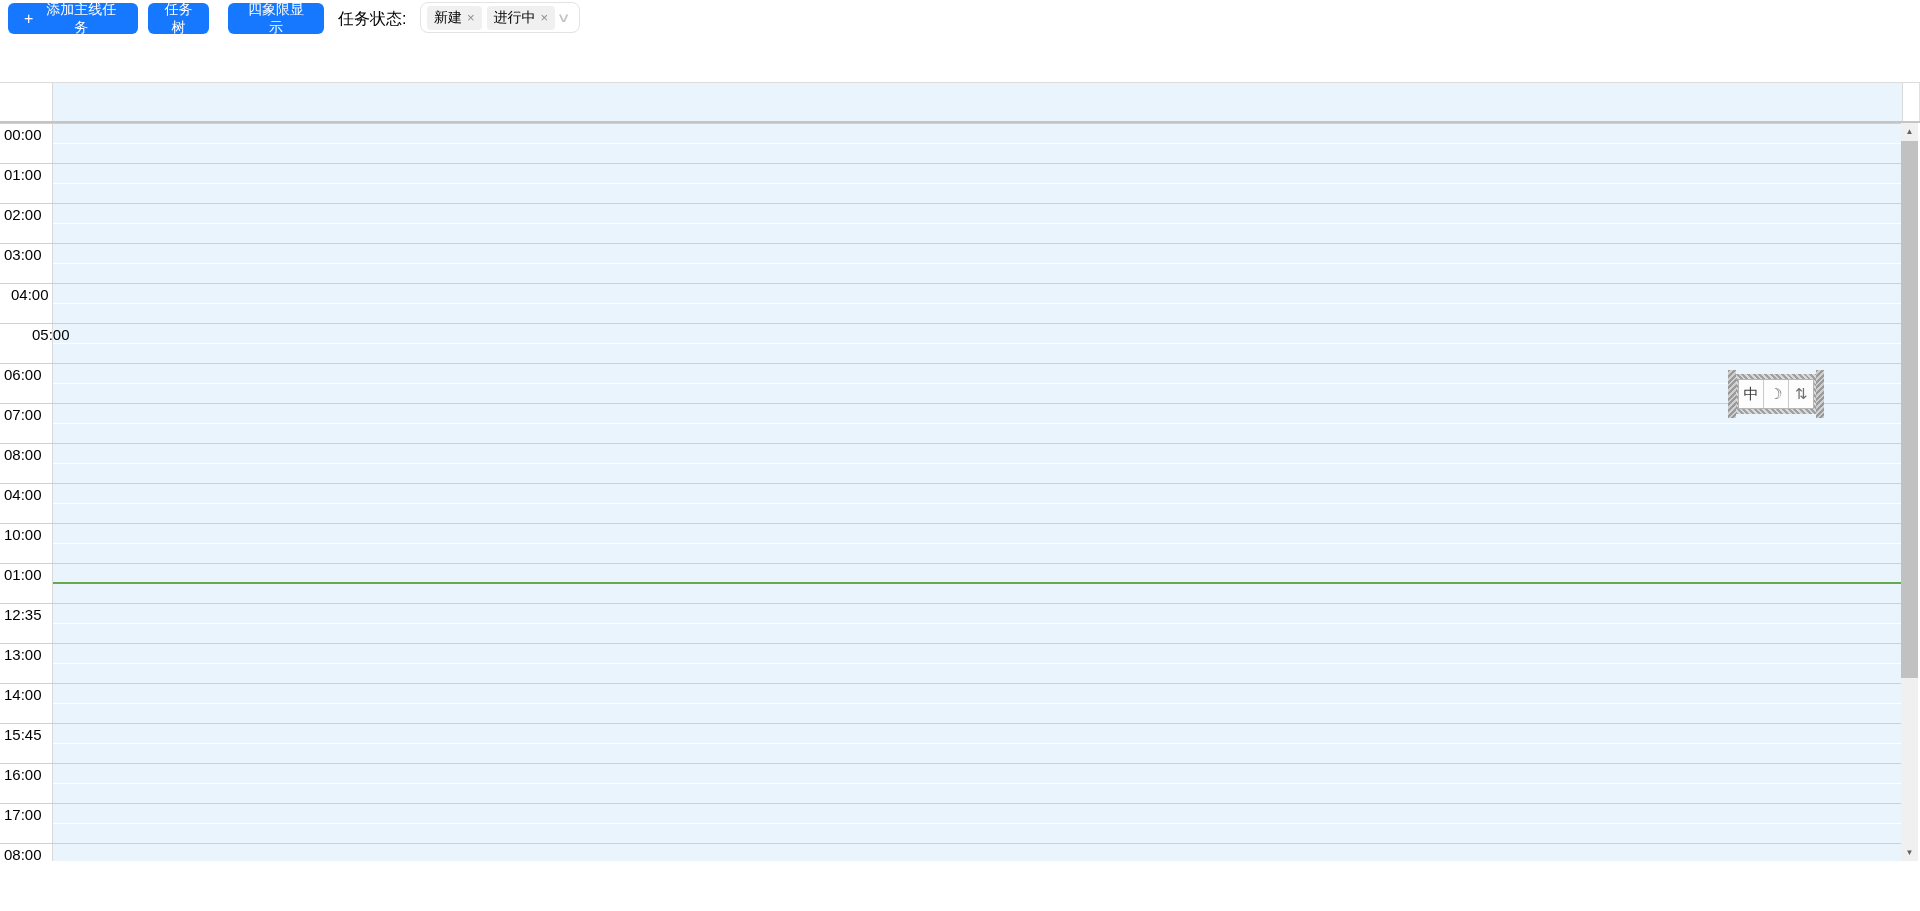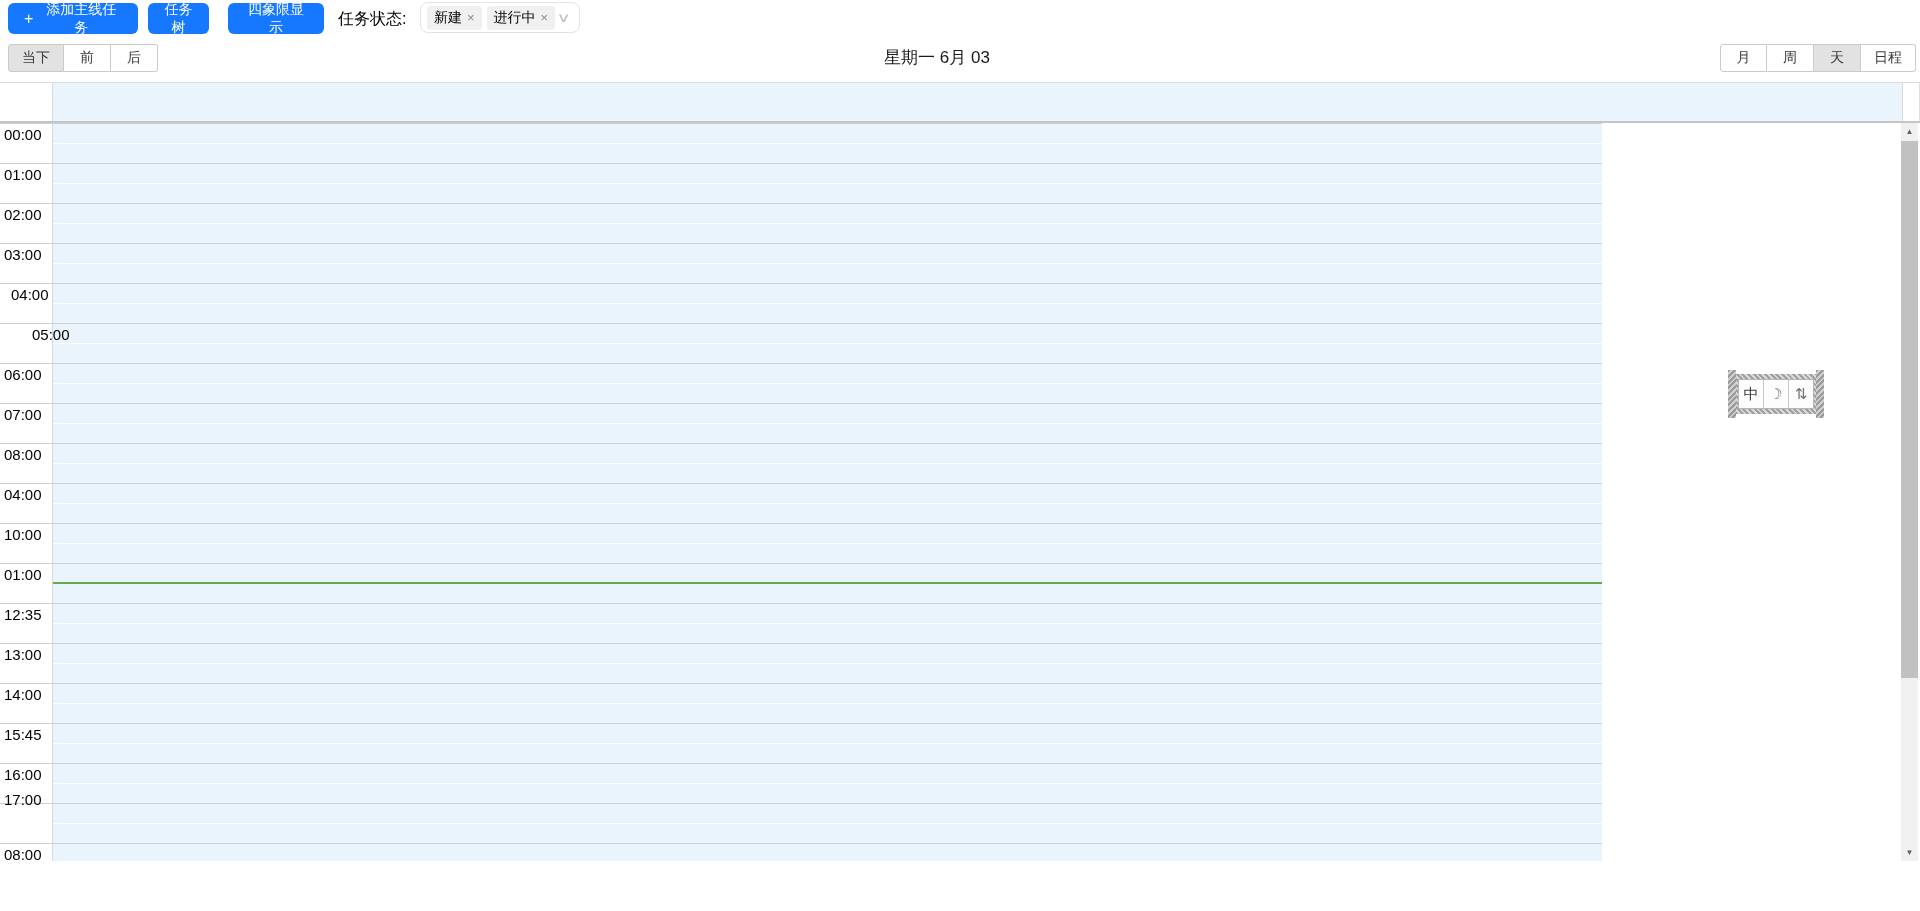--- a/index.html
+++ b/index.html
@@ -47,21 +47,21 @@
   .cal-title{
     position:absolute;left:937px;top:0;transform:translateX(-50%);
     height:35px;line-height:35px;font-size:17px;font-weight:500;color:#1a1a1a;white-space:nowrap;
   }
   
   .allday{position:absolute;left:0;top:82px;width:1920px;height:41px;border-top:1px solid #dcdcdc;border-bottom:2px solid #c4c4c4;box-sizing:border-box;}
   .allday-axis{position:absolute;left:0;top:0;width:53px;height:100%;background:#fff;border-right:1px solid #d9d9d9;box-sizing:border-box;}
   .allday-lane{position:absolute;left:53px;top:0;width:1849px;height:100%;background:var(--grid-bg,#e9f4fc);}
   .allday-gutter{position:absolute;left:1902px;top:0;width:18px;height:100%;background:#fff;border-left:1px solid #d9d9d9;border-right:1px solid #e0e0e0;box-sizing:border-box;}
   
-  .timegrid{position:absolute;left:0;top:123px;width:1602px;height:738px;overflow:hidden;}
+  .timegrid{position:absolute;left:0;top:123px;width:1901px;height:738px;overflow:hidden;}
   .grid-bg{position:absolute;left:53px;top:0;width:1848px;height:960px;background:var(--grid-bg,#e9f4fc);}
   .axis-border{position:absolute;left:52px;top:0;width:1px;height:960px;background:#d9d9d9;}
   .hour-line{position:absolute;left:0;width:1901px;height:1px;background:#d0d0d0;}
   .half-line{position:absolute;left:53px;width:1848px;height:1px;background:rgba(255,255,255,0.9);}
   .time-label{position:absolute;left:4px;font-size:15px;color:#000;line-height:17px;}
   .time-slot{position:absolute;left:53px;width:1848px;height:40px;cursor:pointer;}
   .now-line{position:absolute;left:53px;width:1848px;height:2px;background:var(--current-time-line,#6aa84f);z-index:3;}
   
   .scrollbar{position:absolute;left:1901px;top:123px;width:17px;height:738px;background:#f0f0f0;}
   .sb-btn{position:absolute;left:0;width:17px;height:17px;background:#f0f0f0;color:#606060;font-size:8px;line-height:17px;text-align:center;cursor:pointer;user-select:none;}
@@ -105,34 +105,20 @@
           <span class="tag-close">×</span>
         </span>
         <span class="tag">
           <span>进行中</span>
           <span class="tag-close">×</span>
         </span>
         <span class="chevron">∨</span>
     </div>
   </div>
 
-  <div class="cal-header">
-    <div class="btn-group" id="nav-group">
-        <button class="gbtn active">当下</button>
-        <button class="gbtn">前</button>
-        <button class="gbtn">后</button>
-      </div>
-    <div class="cal-title">星期一 6月 03</div>
-    <div class="btn-group" id="view-group">
-        <button class="gbtn">月</button>
-        <button class="gbtn">周</button>
-        <button class="gbtn active">天</button>
-        <button class="gbtn">日程</button>
-      </div>
-  </div>
 
   <div class="allday">
     <div class="allday-axis"></div>
     <div class="allday-lane"></div>
     <div class="allday-gutter"></div>
   </div>
 
   <div class="timegrid" id="timegrid">
     <div class="grid-bg"></div>
     <div class="axis-border"></div>
@@ -202,21 +188,21 @@
       <div class="half-line" style="top: 620px;"></div>
       <div class="time-slot" style="top: 600px;"></div>
       <div class="time-label" style="top: 603px;">15:45</div>
       <div class="hour-line" style="top: 640px;"></div>
       <div class="half-line" style="top: 660px;"></div>
       <div class="time-slot" style="top: 640px;"></div>
       <div class="time-label" style="top: 643px;">16:00</div>
       <div class="hour-line" style="top: 680px;"></div>
       <div class="half-line" style="top: 700px;"></div>
       <div class="time-slot" style="top: 680px;"></div>
-      <div class="time-label" style="top: 668px;">17:00</div>
+      <div class="time-label" style="top: 683px;">17:00</div>
       <div class="hour-line" style="top: 720px;"></div>
       <div class="time-slot" style="top: 720px;"></div>
       <div class="time-label" style="top: 723px;">08:00</div>
     </div>
 
   <div class="scrollbar">
     <div class="sb-btn sb-up">▲</div>
     <div class="sb-thumb"></div>
     <div class="sb-btn sb-down">▼</div>
   </div>

